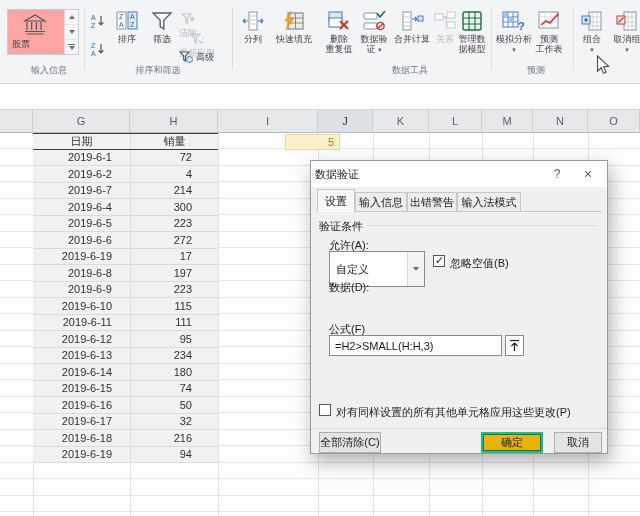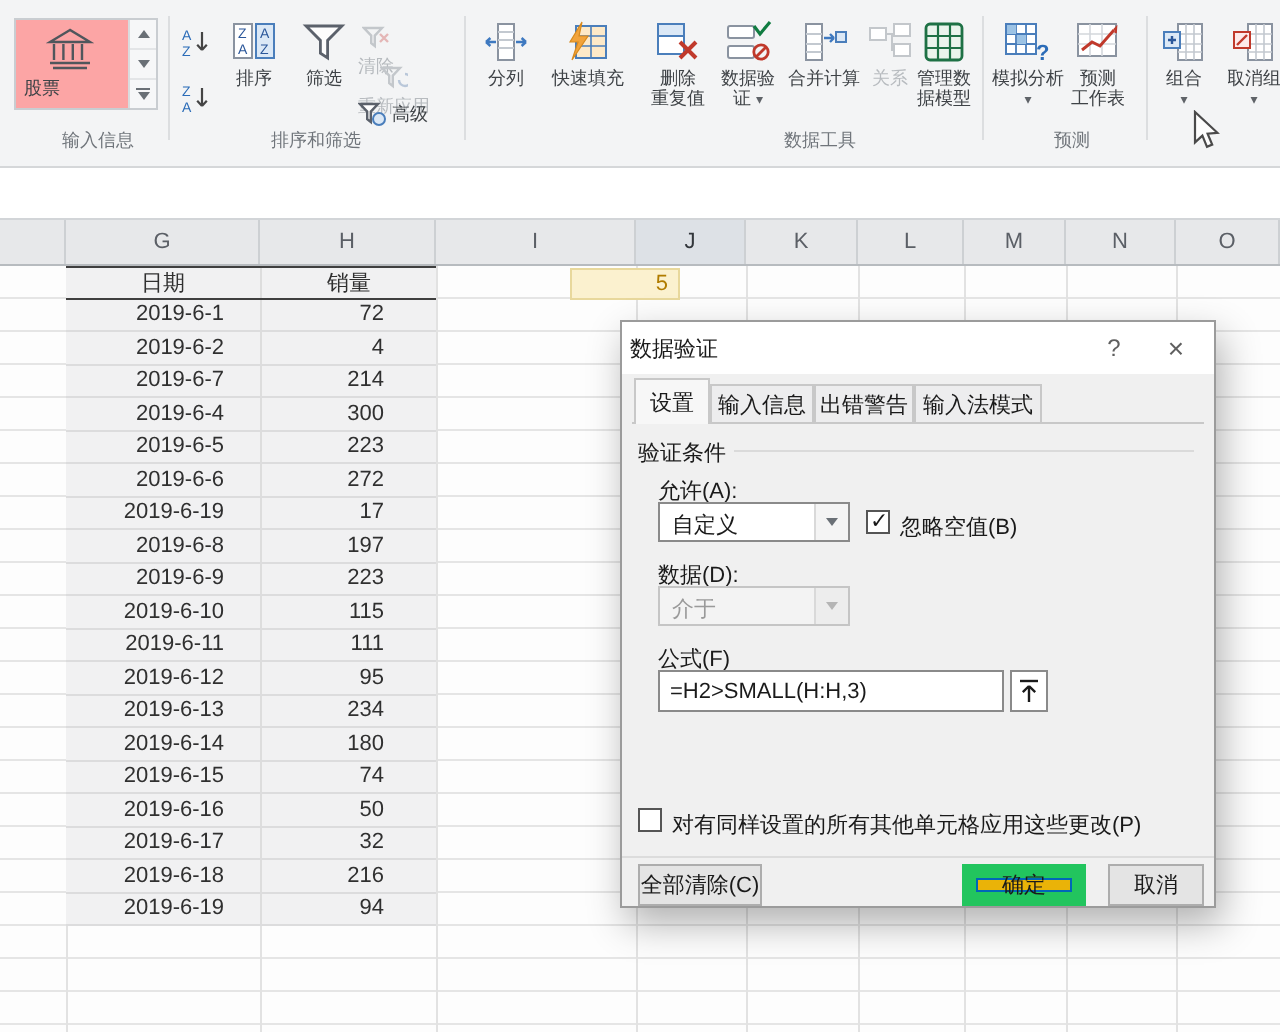--- a/index.html
+++ b/index.html
@@ -72,40 +72,40 @@
             color:#5f5f5f;font-size:12px;line-height:16px;}
   .dlg-close{position:absolute;right:10px;top:4px;width:18px;height:18px;text-align:center;
              color:#5f5f5f;font-size:14px;line-height:18px;}
   .tab{position:absolute;border:1px solid #c8c8c8;border-bottom:none;background:#ededee;
        display:flex;align-items:center;justify-content:center;color:#1a1a1a;}
   .tab.active{background:#f7f7f7;z-index:2;}
   .tabline{position:absolute;left:5px;right:5px;top:50px;height:1px;background:#c8c8c8;}
   .grp-cap{position:absolute;left:8px;top:58px;color:#1a1a1a;}
   .etch{position:absolute;left:56px;right:10px;top:64px;height:1px;background:#dadada;}
   .fld-label{position:absolute;color:#1a1a1a;}
-  .combo{position:absolute;width:96px;height:20px;background:#fff;border:1px solid #8a8a8a;
-         display:flex;align-items:flex-end;}
+  .combo{position:absolute;width:96px;height:36px;background:#fff;border:1px solid #8a8a8a;
+         display:flex;align-items:center;}
   .combo .cval{flex:1;padding-left:6px;color:#1a1a1a;}
   .combo .cbtn{width:17px;height:100%;border-left:1px solid #d9d9d9;display:flex;align-items:center;
                justify-content:center;background:#f4f4f4;}
   .combo.disabled{background:#f3f3f3;border-color:#c5c5c5;}
   .combo.disabled .cval{color:#9a9a9a;}
   .combo.disabled .cbtn{background:#ededed;}
   .chk{position:absolute;width:12px;height:12px;background:#fff;border:1px solid #555;}
   .chk.checked::after{content:"✓";position:absolute;left:1px;top:-2px;font-size:11px;color:#1a1a1a;}
   .chk-label{position:absolute;color:#1a1a1a;}
   .finput{position:absolute;left:18px;top:174px;width:173px;height:21px;background:#fff;
           border:1px solid #8a8a8a;font-size:11px;color:#1a1a1a;display:flex;align-items:center;
           padding-left:5px;}
   .collapse-btn{position:absolute;left:194px;top:174px;width:19px;height:21px;background:#fff;
           border:1px solid #8a8a8a;display:flex;align-items:center;justify-content:center;}
   .hsep{position:absolute;left:0;top:267px;width:100%;height:1px;background:#dcdcdc;}
   .btn{position:absolute;top:271px;height:21px;background:#e4e4e4;border:1px solid #adadad;
        display:flex;align-items:center;justify-content:center;font-size:11px;color:#1a1a1a;}
-  .btn.default{border:7px solid #22c55e;box-shadow:0 0 0 1px #0066b8 inset;background:#eab308;}
+  .btn.default{border:2px solid #22c55e;box-shadow:0 0 0 1px #0066b8 inset;background:#eab308;}
   
   .cursor{position:absolute;left:596px;top:55px;z-index:20;}
 </style>
 </head>
 <body>
 
 <div id="app">
 
   <div class="ribbon">
 
@@ -504,26 +504,20 @@
     <div class="combo" style="left:18px;top:90px">
       <span class="cval">自定义</span>
       <span class="cbtn">
           <span class="tri-down"></span>
         </span>
     </div>
     <div class="chk checked" style="left:122px;top:94px"></div>
     <div class="chk-label" style="left:139px;top:95px">忽略空值(B)</div>
 
     <div class="fld-label" style="left:18px;top:119px">数据(D):</div>
-    <div class="combo disabled" style="left:18px;top:132px">
-      <span class="cval">介于</span>
-      <span class="cbtn">
-          <span class="tri-down" style="border-top-color:#b5b5b5"></span>
-        </span>
-    </div>
 
     <div class="fld-label" style="left:18px;top:161px">公式(F)</div>
     <div class="finput">=H2&gt;SMALL(H:H,3)</div>
     <div class="collapse-btn">
       <svg width="11" height="13" viewBox="0 0 11 13">
         <path d="M1 1.5h9" stroke="#1a1a1a" stroke-width="1.2"></path>
         <path d="M5.5 12V4M5.5 4L2.4 7.1M5.5 4l3.1 3.1" stroke="#1a1a1a" stroke-width="1.2" fill="none"></path>
       </svg>
     </div>
 

